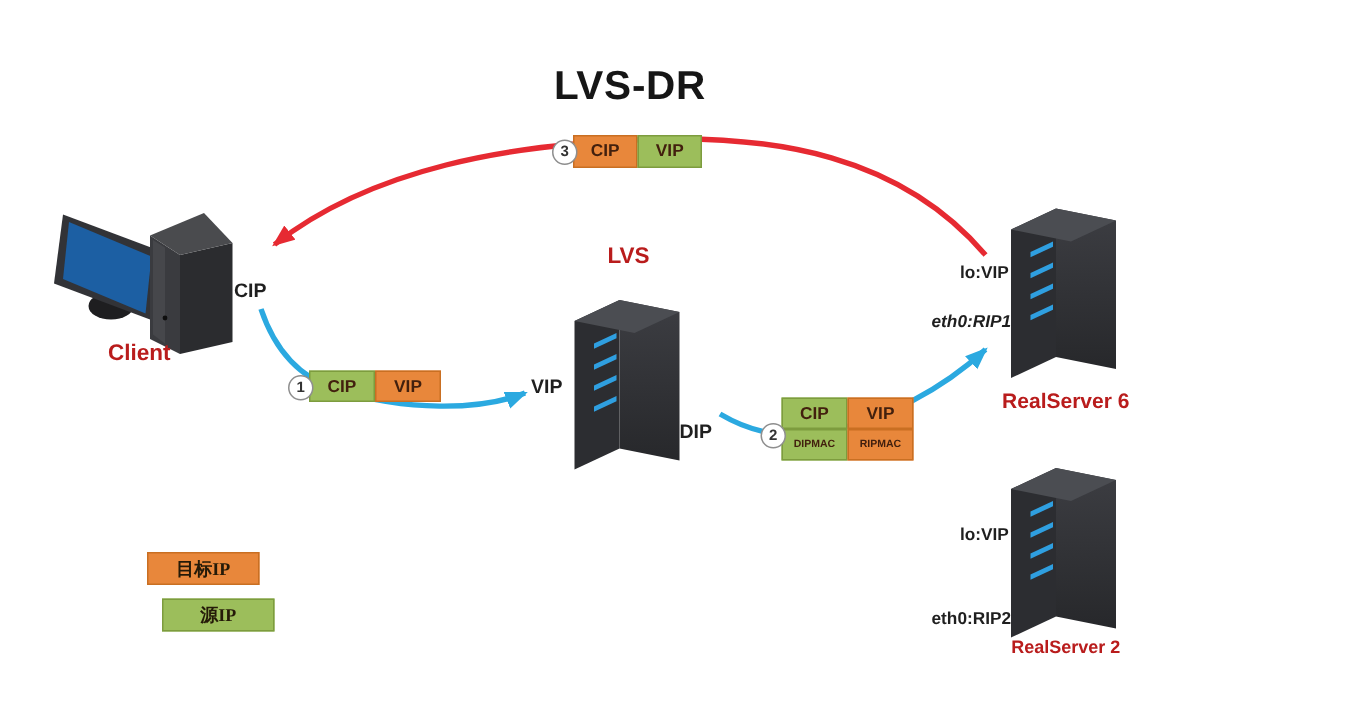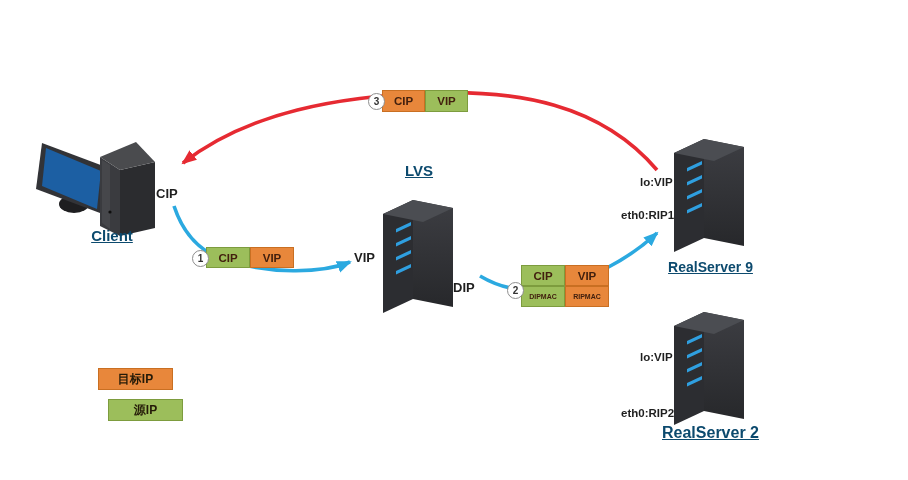--- a/index.html
+++ b/index.html
@@ -1,38 +1,38 @@
 <!DOCTYPE html>
 <html><head>
 <meta charset="utf-8">
 <style>
   html,body{margin:0;padding:0;background:#fff;}
   .canvas{position:relative;width:908px;height:480px;background:#ffffff;overflow:hidden;
           font-family:"Liberation Sans","DejaVu Sans",sans-serif;}
   svg.layer{position:absolute;left:0;top:0;z-index:1;}
   .lbl{position:absolute;z-index:3;color:#1f1f1f;font-weight:bold;white-space:nowrap;}
   .title{left:320px;top:42px;width:200px;text-align:center;font-size:27px;letter-spacing:.5px;color:#161616;}
-  .node-name{font-size:15px;color:#0c4a6e;text-decoration:underline;}
+  .node-name{font-size:15px;color:#b91c1c;}
   .if-lbl{font-size:13px;}
   .if-sm{font-size:11.5px;}
   .packet{position:absolute;z-index:2;}
   .badge{position:absolute;width:15px;height:15px;border-radius:50%;background:#fff;
          border:1.5px solid #8e8e8e;color:#333;font-size:10px;font-weight:bold;
          display:flex;align-items:center;justify-content:center;z-index:4;}
   .cells{position:absolute;left:14px;top:0;display:flex;}
   .cell{display:flex;align-items:center;justify-content:center;font-weight:bold;
         color:#42200e;box-sizing:border-box;}
   .orange{background:#E8873B;border:1px solid #c96f22;}
   .green{background:#9CBE5B;border:1px solid #7d9c3e;}
   .c-lg{width:43px;height:22px;font-size:11.5px;}
   .c-md{width:44px;height:21px;font-size:11.5px;}
   .c-xs{width:44px;height:21px;font-size:7px;}
   .grid2{position:absolute;left:14px;top:0;display:grid;grid-template-columns:44px 44px;}
   .legend-box{position:absolute;z-index:2;width:73px;height:20px;display:flex;align-items:center;
-              justify-content:center;font-size:12px;font-weight:bold;color:#241a08;}
+              justify-content:center;font-size:12px;font-weight:bold;color:#241a08;font-family:Liberation Serif, serif;}
 </style>
 </head>
 <body>
 
 <div class="canvas">
 
   <svg class="layer" width="908" height="480" viewBox="0 0 908 480">
     <defs>
       <marker id="arrR" markerUnits="userSpaceOnUse" markerWidth="16" markerHeight="14" refX="13" refY="6" orient="auto">
         <path d="M0,0 L15,6 L0,12 z" fill="#E62A32"></path>
@@ -70,20 +70,21 @@
       <polygon points="90,36 125,28 125,94 90,102" fill="#2b2c2f"></polygon>
       <polygon points="70,23 106,8 125,28 90,36" fill="#4a4b4e"></polygon>
       <circle cx="80" cy="78" r="1.6" fill="#0e0e0e"></circle>
     </g>
 
     <use href="#srv" transform="translate(383,188)"></use>
     <use href="#srv" transform="translate(674,127)"></use>
     <use href="#srv" transform="translate(674,300)"></use>
   </svg>
 
+  <div class="lbl title">LVS-DR</div>
 
   <div class="packet" style="left:368px;top:90px;">
     <div class="badge" style="left:0;top:3px;">3</div>
     <div class="cells">
       <div class="cell orange c-lg">CIP</div>
       <div class="cell green c-lg">VIP</div>
     </div>
   </div>
 
   <div class="packet" style="left:192px;top:247px;">
@@ -97,31 +98,31 @@
   <div class="packet" style="left:507px;top:265px;">
     <div class="badge" style="left:0;top:17px;">2</div>
     <div class="grid2">
       <div class="cell green c-md">CIP</div>
       <div class="cell orange c-md">VIP</div>
       <div class="cell green c-xs">DIPMAC</div>
       <div class="cell orange c-xs">RIPMAC</div>
     </div>
   </div>
 
-  <div class="lbl node-name" style="left:72px;top:227px;width:80px;text-align:center;">Client</div>
+  <div class="lbl node-name" style="left:72px;top:227px;width:80px;text-align:left;">Client</div>
   <div class="lbl if-lbl" style="left:156px;top:186px;">CIP</div>
 
   <div class="lbl node-name" style="left:393px;top:162px;width:52px;text-align:center;">LVS</div>
   <div class="lbl if-lbl" style="left:354px;top:250px;">VIP</div>
   <div class="lbl if-lbl" style="left:453px;top:280px;">DIP</div>
 
   <div class="lbl if-sm" style="left:640px;top:176px;">lo:VIP</div>
-  <div class="lbl if-sm" style="left:621px;top:209px;">eth0:RIP1</div>
-  <div class="lbl node-name" style="left:653px;top:259px;width:115px;text-align:center;font-size:14px;">RealServer 9</div>
+  <div class="lbl if-sm" style="left:621px;top:209px;font-style:italic;">eth0:RIP1</div>
+  <div class="lbl node-name" style="left:653px;top:259px;width:115px;text-align:center;font-size:14px;">RealServer 6</div>
 
   <div class="lbl if-sm" style="left:640px;top:351px;">lo:VIP</div>
   <div class="lbl if-sm" style="left:621px;top:407px;">eth0:RIP2</div>
-  <div class="lbl node-name" style="left:653px;top:424px;width:115px;text-align:center;font-size:16px;">RealServer 2</div>
+  <div class="lbl node-name" style="left:653px;top:424px;width:115px;text-align:center;font-size:12px;">RealServer 2</div>
 
   <div class="legend-box orange" style="left:98px;top:368px;">目标IP</div>
   <div class="legend-box green" style="left:108px;top:399px;">源IP</div>
 
 </div>
 
 </body></html>

